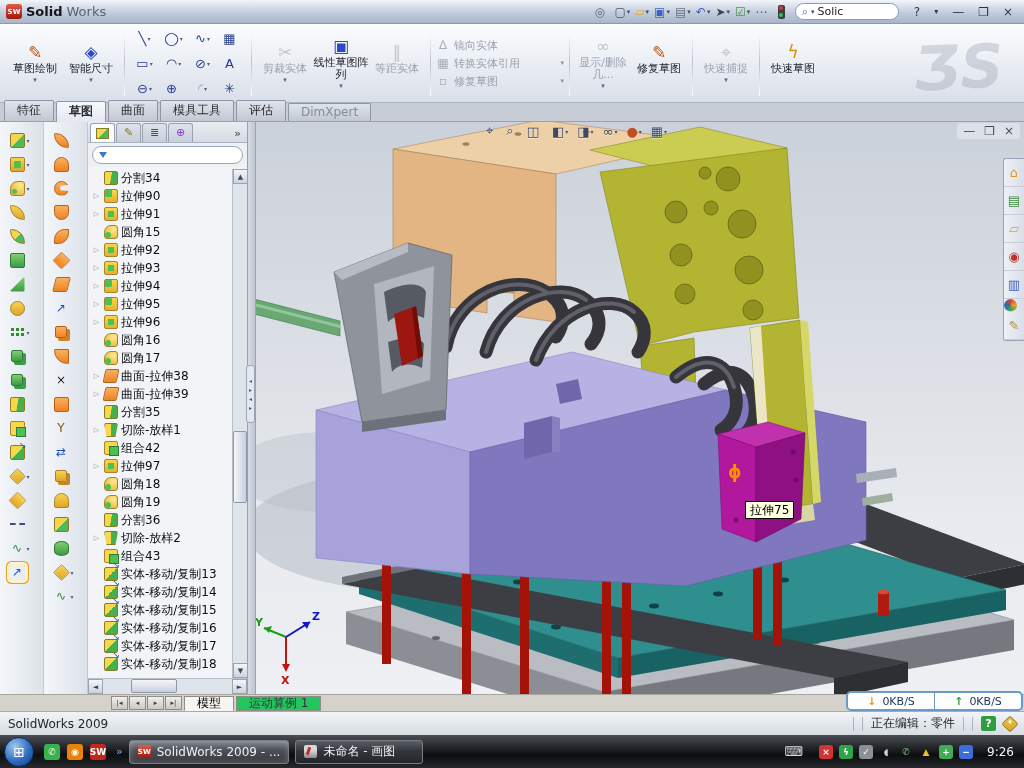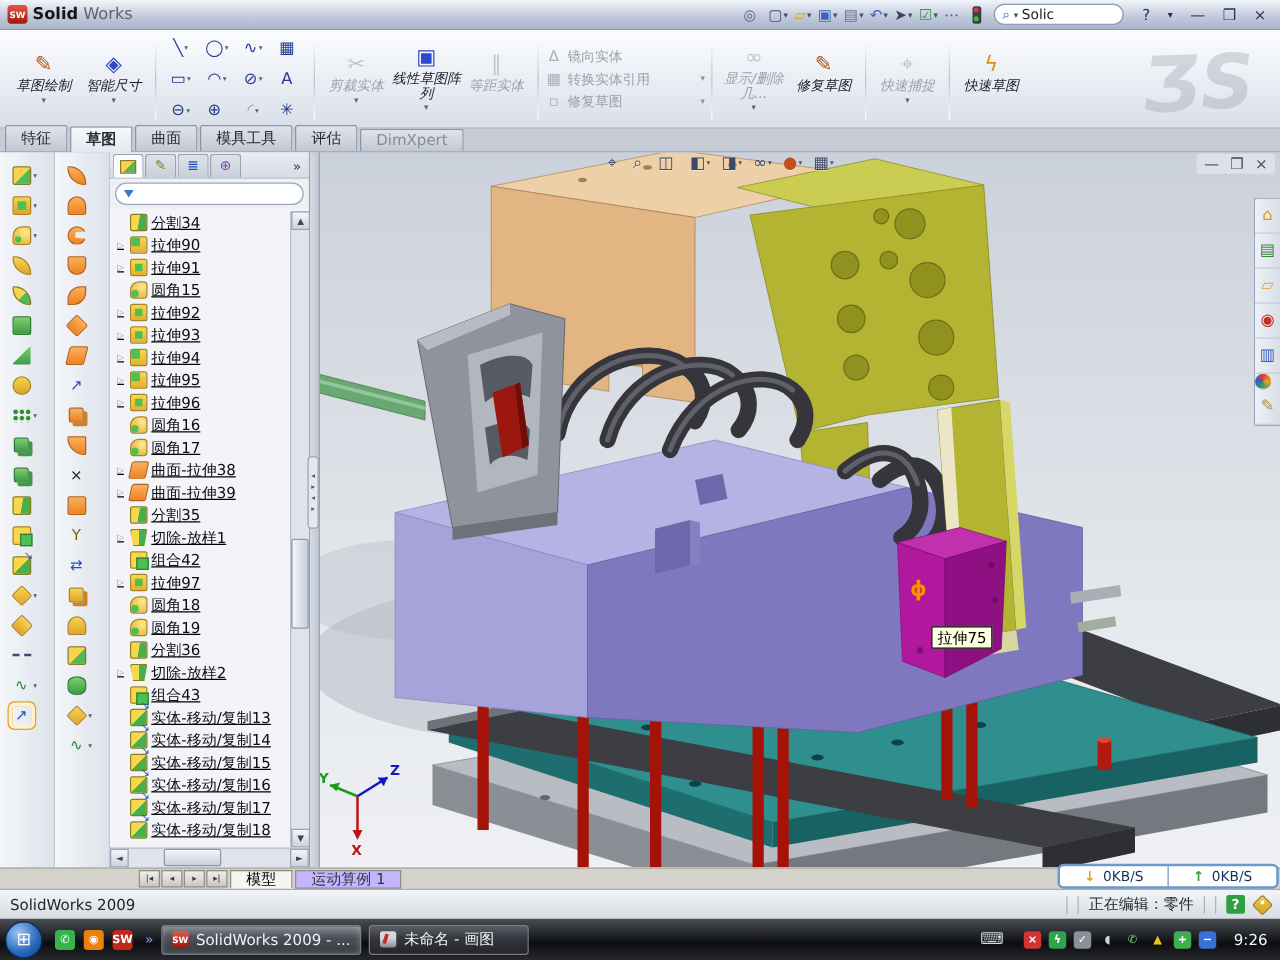--- a/index.html
+++ b/index.html
@@ -31,21 +31,21 @@
   
   #cmdbar{position:absolute;left:0;top:24px;width:1024px;height:79px;
     background:linear-gradient(#fbfcfe,#e7ebf2 60%,#d9dfe9);border-bottom:1px solid #aab3c4;
     display:flex;align-items:stretch;padding:2px 4px;}
   #watermark{position:absolute;right:20px;top:8px;font-size:60px;font-style:italic;font-weight:bold;
     color:rgba(150,158,173,0.35);transform:rotate(-2deg);pointer-events:none;}
   .cgroup{display:flex;align-items:center;padding:0 3px;}
   .csep{width:1px;background:linear-gradient(#fff,#b9c1cf,#fff);margin:4px 2px;}
   .bigbtn{width:56px;display:flex;flex-direction:column;align-items:center;justify-content:center;gap:1px;padding:2px 0;}
   .bigbtn .bico{font-size:17px;line-height:19px;}
-  .bigbtn .blbl{font-size:11px;line-height:12px;text-align:center;color:#1c1e24;font-style:italic;}
+  .bigbtn .blbl{font-size:11px;line-height:12px;text-align:center;color:#1c1e24;}
   .bigbtn .bdd{font-size:7px;color:#5a6478;height:8px;}
   .bigbtn.dis .blbl{color:#9aa2ae;}
   .bigbtn.dis .bico{color:#a7aeb9;opacity:.65;}
   .hid{visibility:hidden;}
   #egrid{display:grid;grid-template-columns:repeat(4,29px);grid-auto-rows:25px;align-self:center;}
   .gcell{display:flex;align-items:center;justify-content:center;gap:1px;}
   .gcell .gg{font-size:13px;color:#223a8c;}
   .gcell.dis .gg{color:#9aa2ae;}
   .gcell .dd{font-size:6px;color:#5a6478;}
   #stack3{display:flex;flex-direction:column;justify-content:center;gap:3px;width:128px;}
@@ -111,21 +111,21 @@
     border:1px solid #9aa2b2;border-bottom:none;border-radius:3px 3px 0 0;background:linear-gradient(#dde2ea,#c9cfdb);margin-right:1px;}
   .ttab.active{background:#fbfcfd;}
   .ttab .ti{font-size:11px;line-height:12px;}
   .ttab .shape{width:13px;height:11px;}
   #ttchev{margin-left:auto;font-size:11px;color:#33404f;padding:0 4px 2px;}
   #filterrow{height:24px;display:flex;align-items:center;padding:2px 4px;background:#eef0f4;}
   #filterbox{flex:1;height:18px;background:#fff;border:1px solid #9aa6bb;border-radius:9px;
     display:flex;align-items:center;padding:0 6px;gap:4px;}
   .funnel{width:0;height:0;border-left:4px solid transparent;border-right:4px solid transparent;
     border-top:6px solid #3a7ac0;}
-  #treelist{flex:1;overflow:hidden;position:relative;padding:2px 0 0 4px;background:#f3f4f7;text-decoration:underline;}
+  #treelist{flex:1;overflow:hidden;position:relative;padding:2px 0 0 4px;background:#f3f4f7;}
   .trow{height:18px;display:flex;align-items:center;gap:3px;}
   .texp{width:9px;font-size:7px;color:#8a8f98;text-align:center;flex:none;}
   .texp.exp::before{content:"▷";}
   .tico{width:14px;height:14px;border-radius:2px;display:inline-block;position:relative;flex:none;}
   .tico.extr-a{background:linear-gradient(#f7d84a,#e5b02e);border:1px solid #a8832a;}
   .tico.extr-a::after{content:"";position:absolute;left:0;top:0;width:7px;height:7px;background:#4cc052;border-radius:1px;}
   .tico.extr-b{background:linear-gradient(#f7d84a,#e5b02e);border:1px solid #a8832a;}
   .tico.extr-b::after{content:"";position:absolute;left:3px;top:3px;width:6px;height:6px;background:#4cc052;}
   .tico.fillet{background:radial-gradient(circle at 72% 28%,#fcea8e,#e6ac2c);border:1px solid #a8832a;border-radius:50% 3px 3px 3px;}
   .tico.fillet::after{content:"";position:absolute;left:0;bottom:0;width:6px;height:6px;background:#4cc052;border-radius:50%;}
@@ -169,21 +169,21 @@
     font-size:12px;color:#000;padding:0 4px;line-height:16px;z-index:7;white-space:nowrap;}
   #curglyph{position:absolute;left:472px;top:340px;color:#ff8c00;font-size:17px;font-weight:bold;z-index:7;
     text-shadow:0 0 2px rgba(120,40,0,.4);}
   
   #modelstrip{position:absolute;left:0;top:694px;width:1024px;height:17px;background:#d5d2cb;
     border-top:1px solid #a9a6a0;display:flex;align-items:stretch;padding-left:110px;}
   .navb{width:17px;display:flex;align-items:center;justify-content:center;font-size:7px;color:#3a3c40;
     background:linear-gradient(#f0efec,#cbc8c1);border:1px solid #8f8d86;margin:1px 0 1px 1px;}
   .mtab{font-size:12px;padding:0 12px;display:flex;align-items:center;border:1px solid #8f8d86;margin:1px 0 0 2px;}
   .mtab.active{background:#f6f5f2;border-bottom:1px solid #f6f5f2;}
-  .mtab.idle{background:#c4b5fd;color:#33353a;}
+  .mtab.idle{background:#22c55e;color:#33353a;}
   
   #netwidget{position:absolute;left:846px;top:691px;width:177px;height:20px;background:#fff;
     border:2px solid #6c9ac8;border-radius:5px;display:flex;align-items:center;z-index:9;font-size:11px;color:#16325c;}
   #netwidget .half{flex:1;display:flex;align-items:center;justify-content:center;gap:6px;height:100%;}
   #netwidget .div{width:1px;height:100%;background:#6c9ac8;}
   .arr-d{color:#e8a020;font-size:11px;font-weight:bold;}
   .arr-u{color:#2fa030;font-size:11px;font-weight:bold;}
   
   #statusbar{position:absolute;left:0;top:711px;width:1024px;height:24px;
     background:linear-gradient(#f2f4f7,#d7dce3);border-top:1px solid #a2abbb;display:flex;align-items:center;

